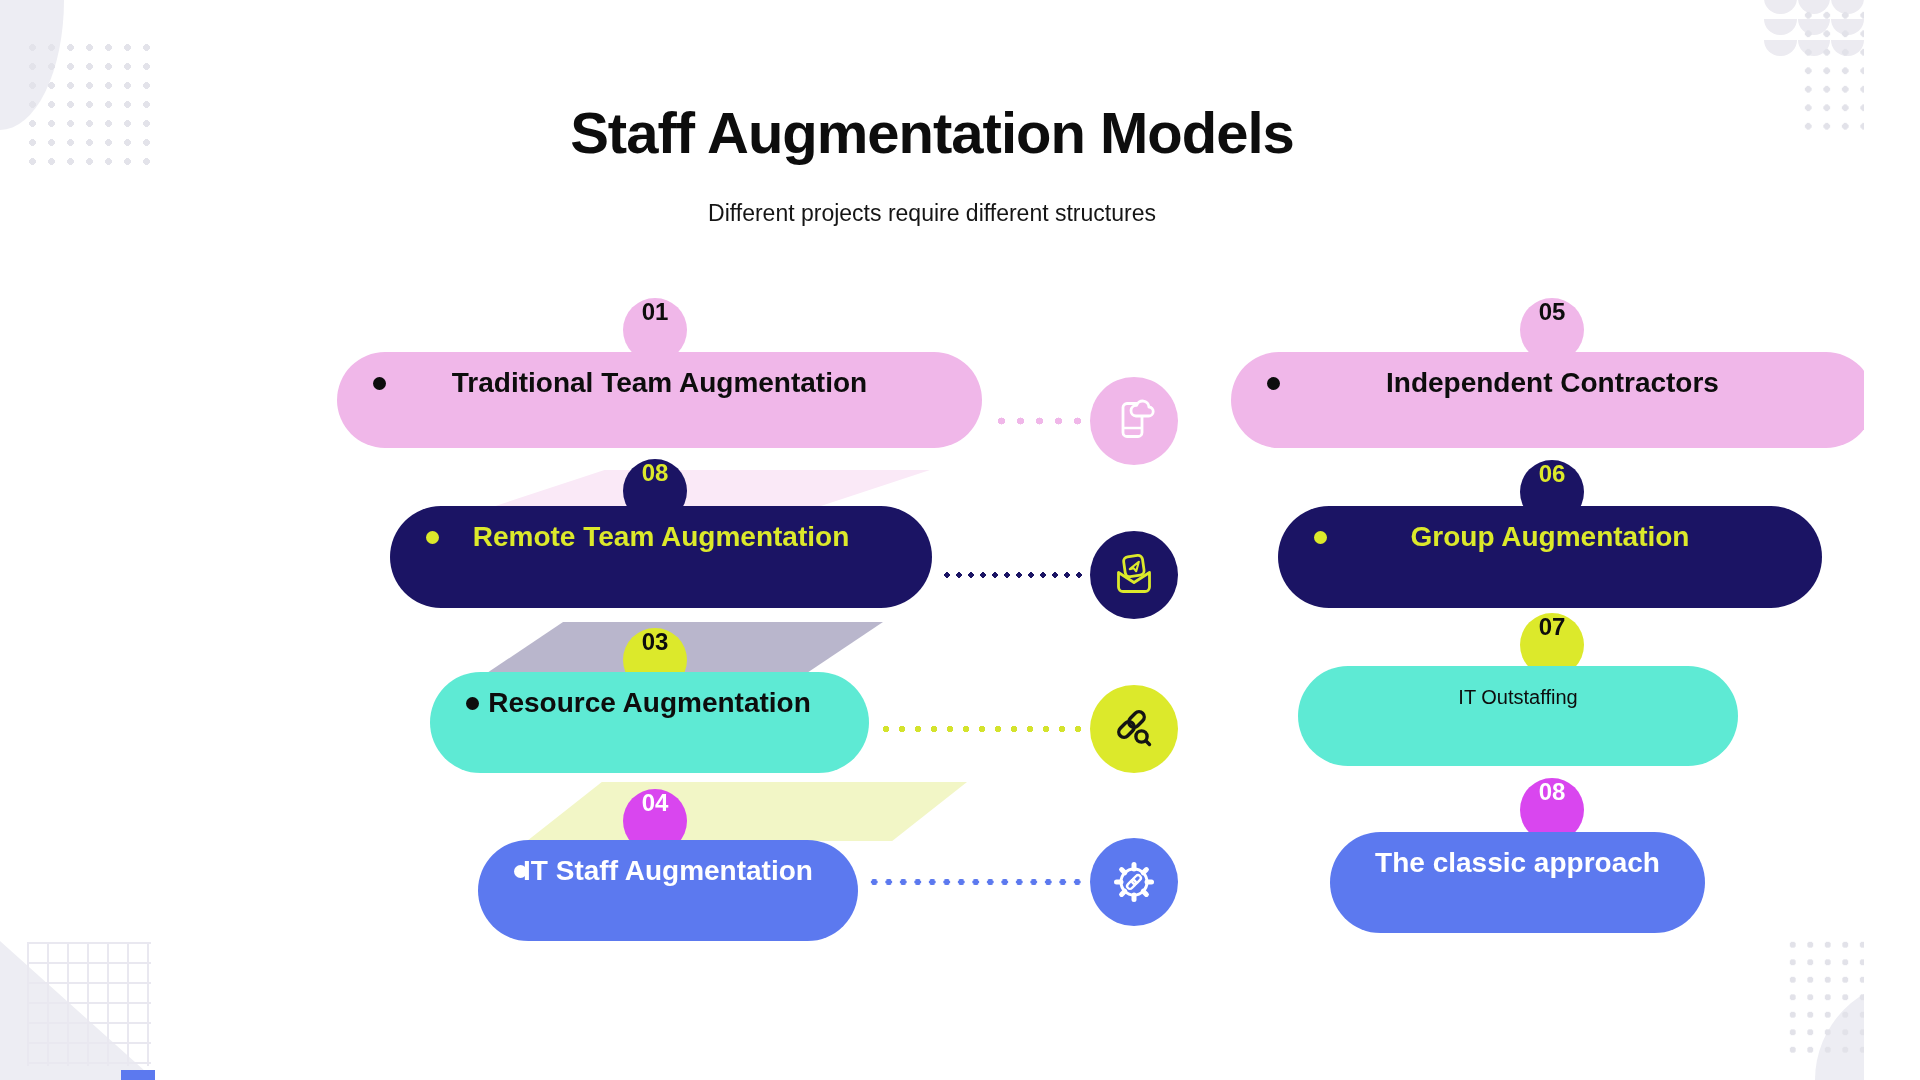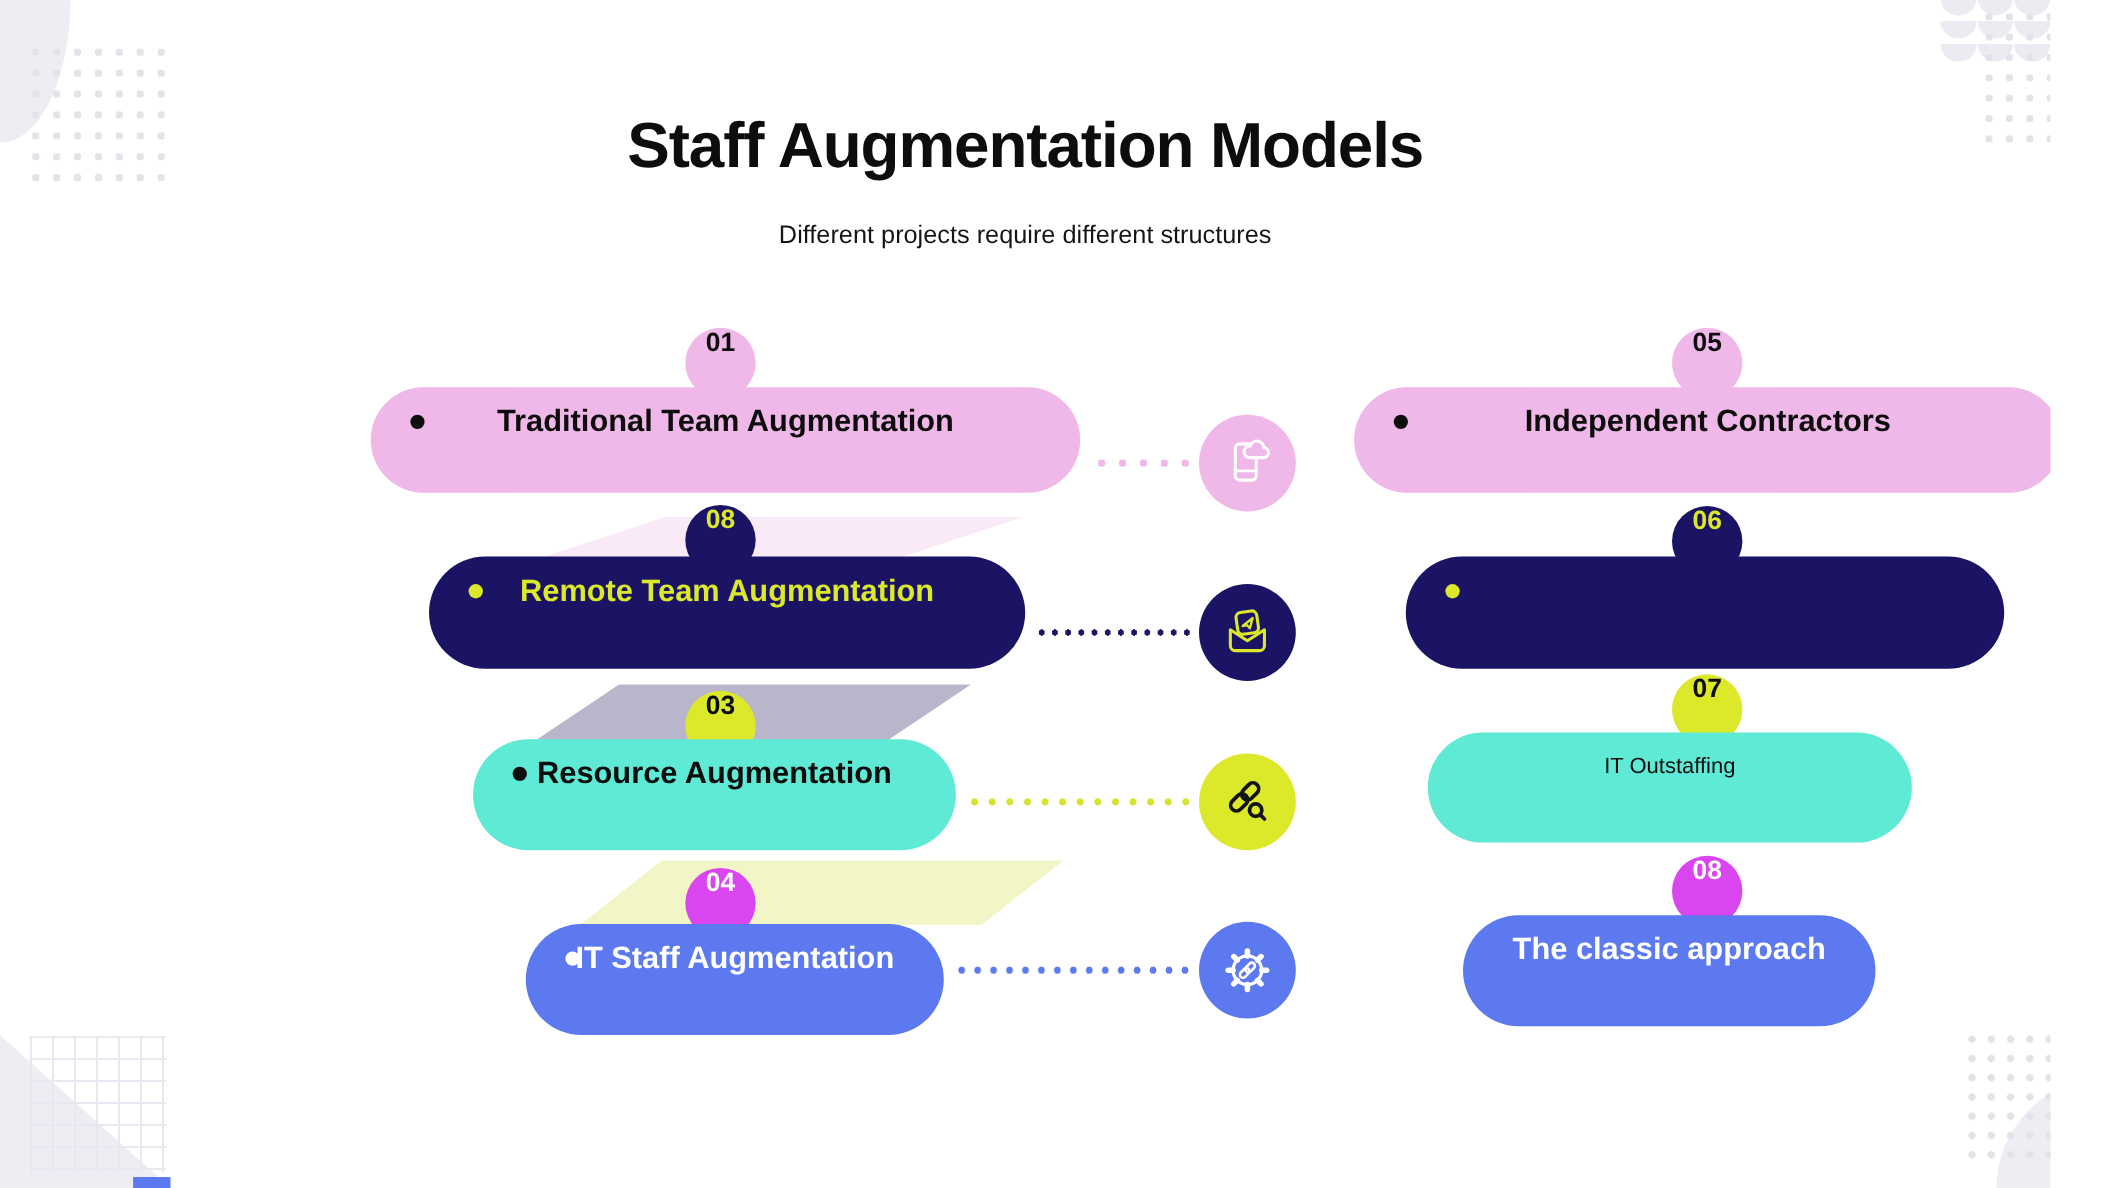--- a/index.html
+++ b/index.html
@@ -215,20 +215,21 @@
   <div class="pill pink" style="left:1231px;top:352px;width:643px;height:96px">
     <span class="bullet"></span>
     <span class="label">Independent Contractors</span>
   </div>
 
   <div class="badge navy" style="left:1520px;top:460px">
     <span>06</span>
   </div>
   <div class="pill navy" style="left:1278px;top:506px;width:544px;height:102px">
     <span class="bullet"></span>
+    <span class="label">Group Augmentation</span>
   </div>
 
   <div class="badge chartreuse" style="left:1520px;top:613px">
     <span>07</span>
   </div>
   <div class="pill chartreuse" style="left:1298px;top:666px;width:440px;height:100px">
     <span class="label regular">IT Outstaffing</span>
   </div>
 
   <div class="badge blue" style="left:1520px;top:778px">

